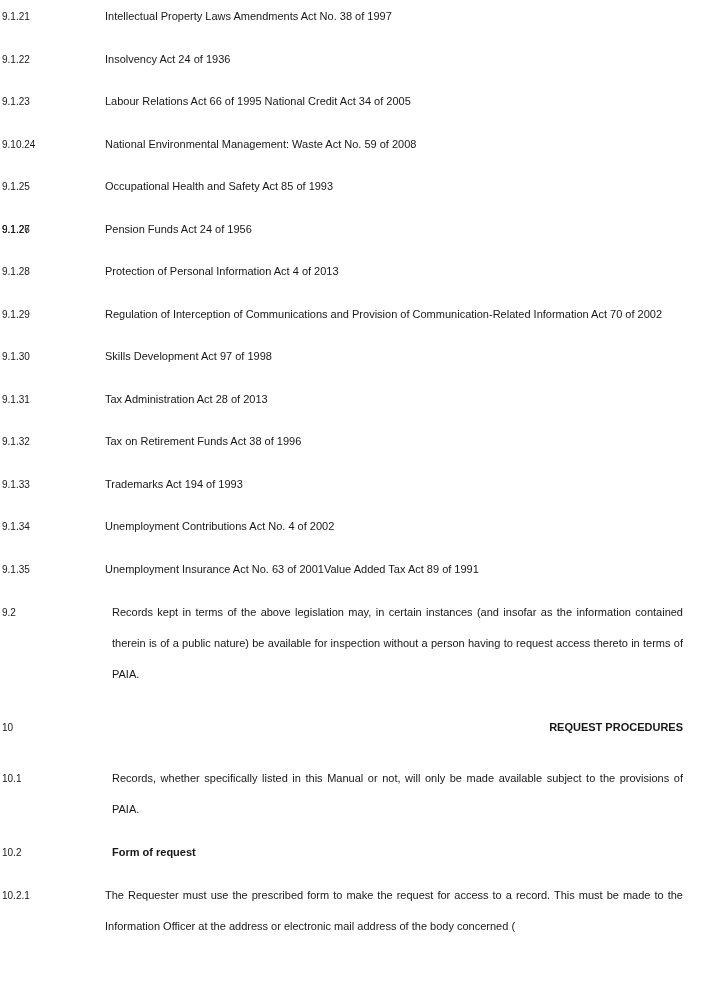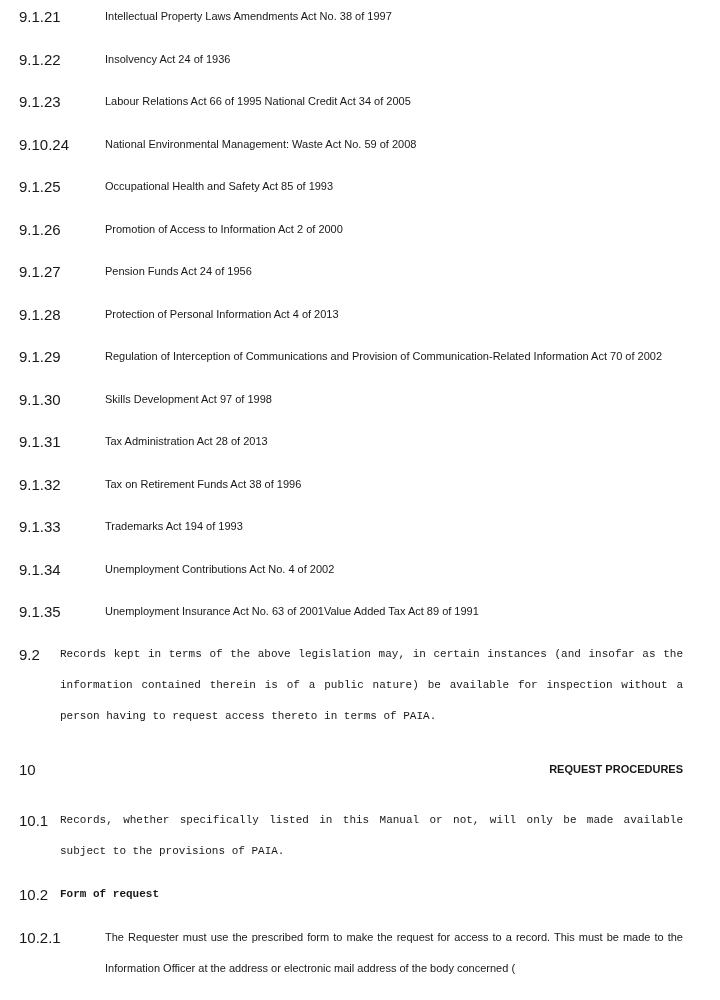--- a/index.html
+++ b/index.html
@@ -24,42 +24,41 @@
 
   
   .clause {
     position: relative;
     display: block;
     font-size: 13.3px;
     line-height: 31px;
   }
   .clause .num {
     position: absolute;
-    left: 19px;
+    left: 2px;
     top: 0;
     white-space: nowrap;
-    font-size: 15px;
+    font-size: 10px;
     line-height: 31px;
   }
   .clause .body {
     display: block;
     font-size: 11px;
     line-height: 31px;
   }
 
   
   .ind-deep .body {
     margin-left: 105px;
     margin-right: 37px;
   }
   
   .ind-shallow .body {
-    margin-left: 60px;
+    margin-left: 112px;
     margin-right: 37px;
-    font-family: Liberation Mono, monospace;
   }
   
   .ind-head .body {
     margin-left: 64px;
     margin-right: 37px;
     text-align: right;
   }
 
   .justify .body {
     text-align: justify;
@@ -99,21 +98,20 @@
     <span class="body">National Environmental Management: Waste Act No. 59 of 2008</span>
   </div>
 
   <div class="clause ind-deep gap-item">
     <span class="num">9.1.25</span>
     <span class="body">Occupational Health and Safety Act 85 of 1993</span>
   </div>
 
   <div class="clause ind-deep gap-item">
     <span class="num">9.1.26</span>
-    <span class="body">Promotion of Access to Information Act 2 of 2000</span>
   </div>
 
   <div class="clause ind-deep gap-item">
     <span class="num">9.1.27</span>
     <span class="body">Pension Funds Act 24 of 1956</span>
   </div>
 
   <div class="clause ind-deep gap-item">
     <span class="num">9.1.28</span>
     <span class="body">Protection of Personal Information Act 4 of 2013</span>

